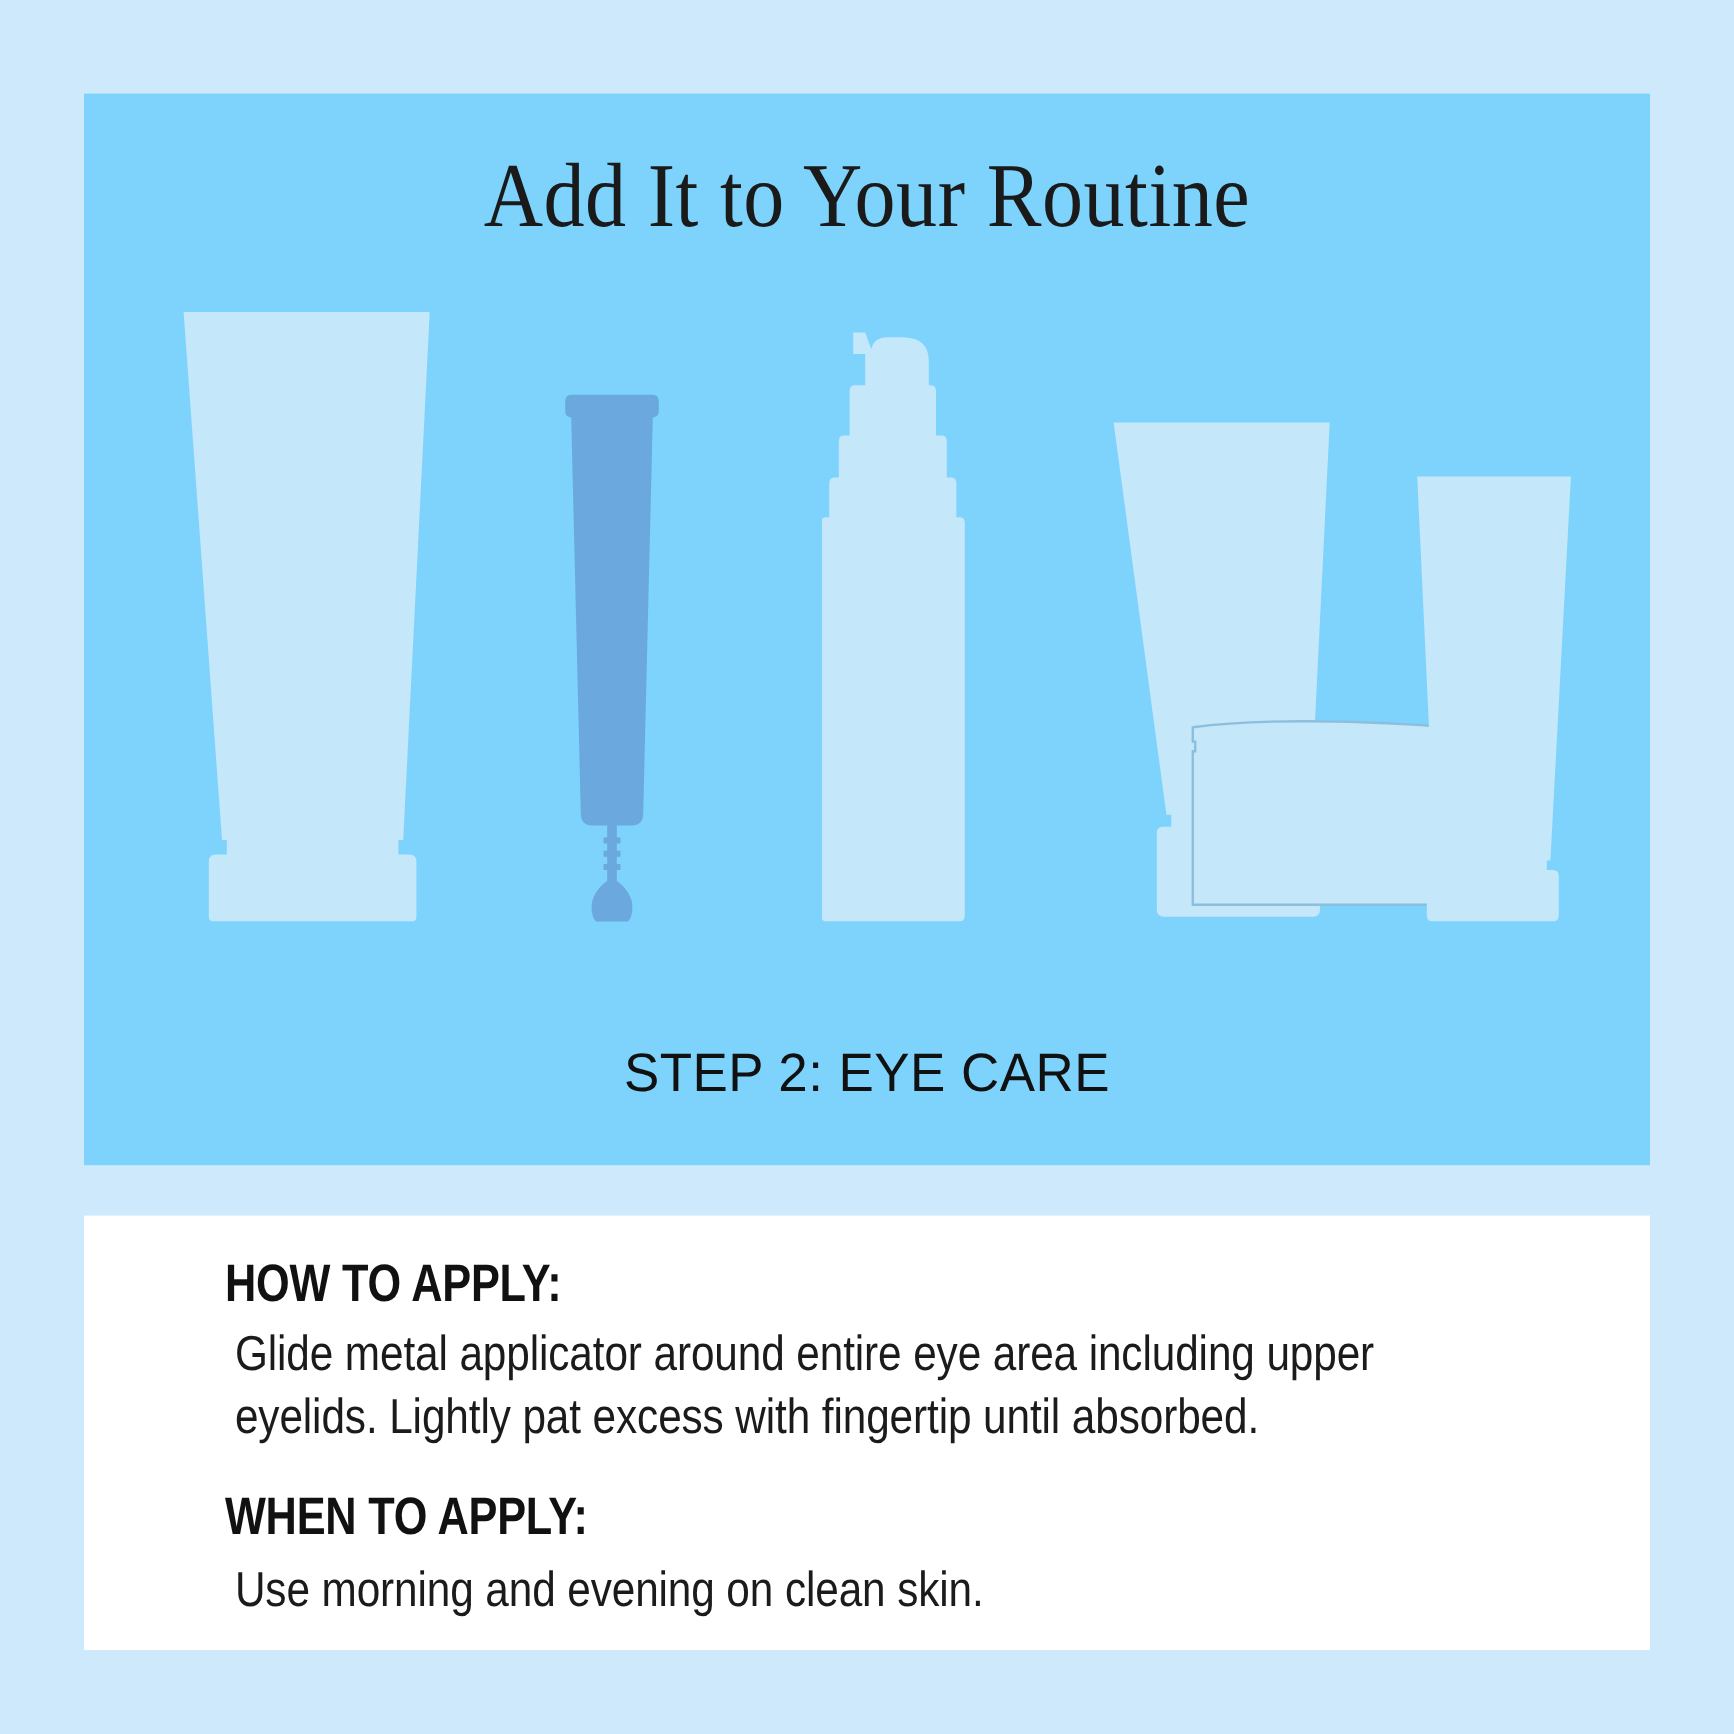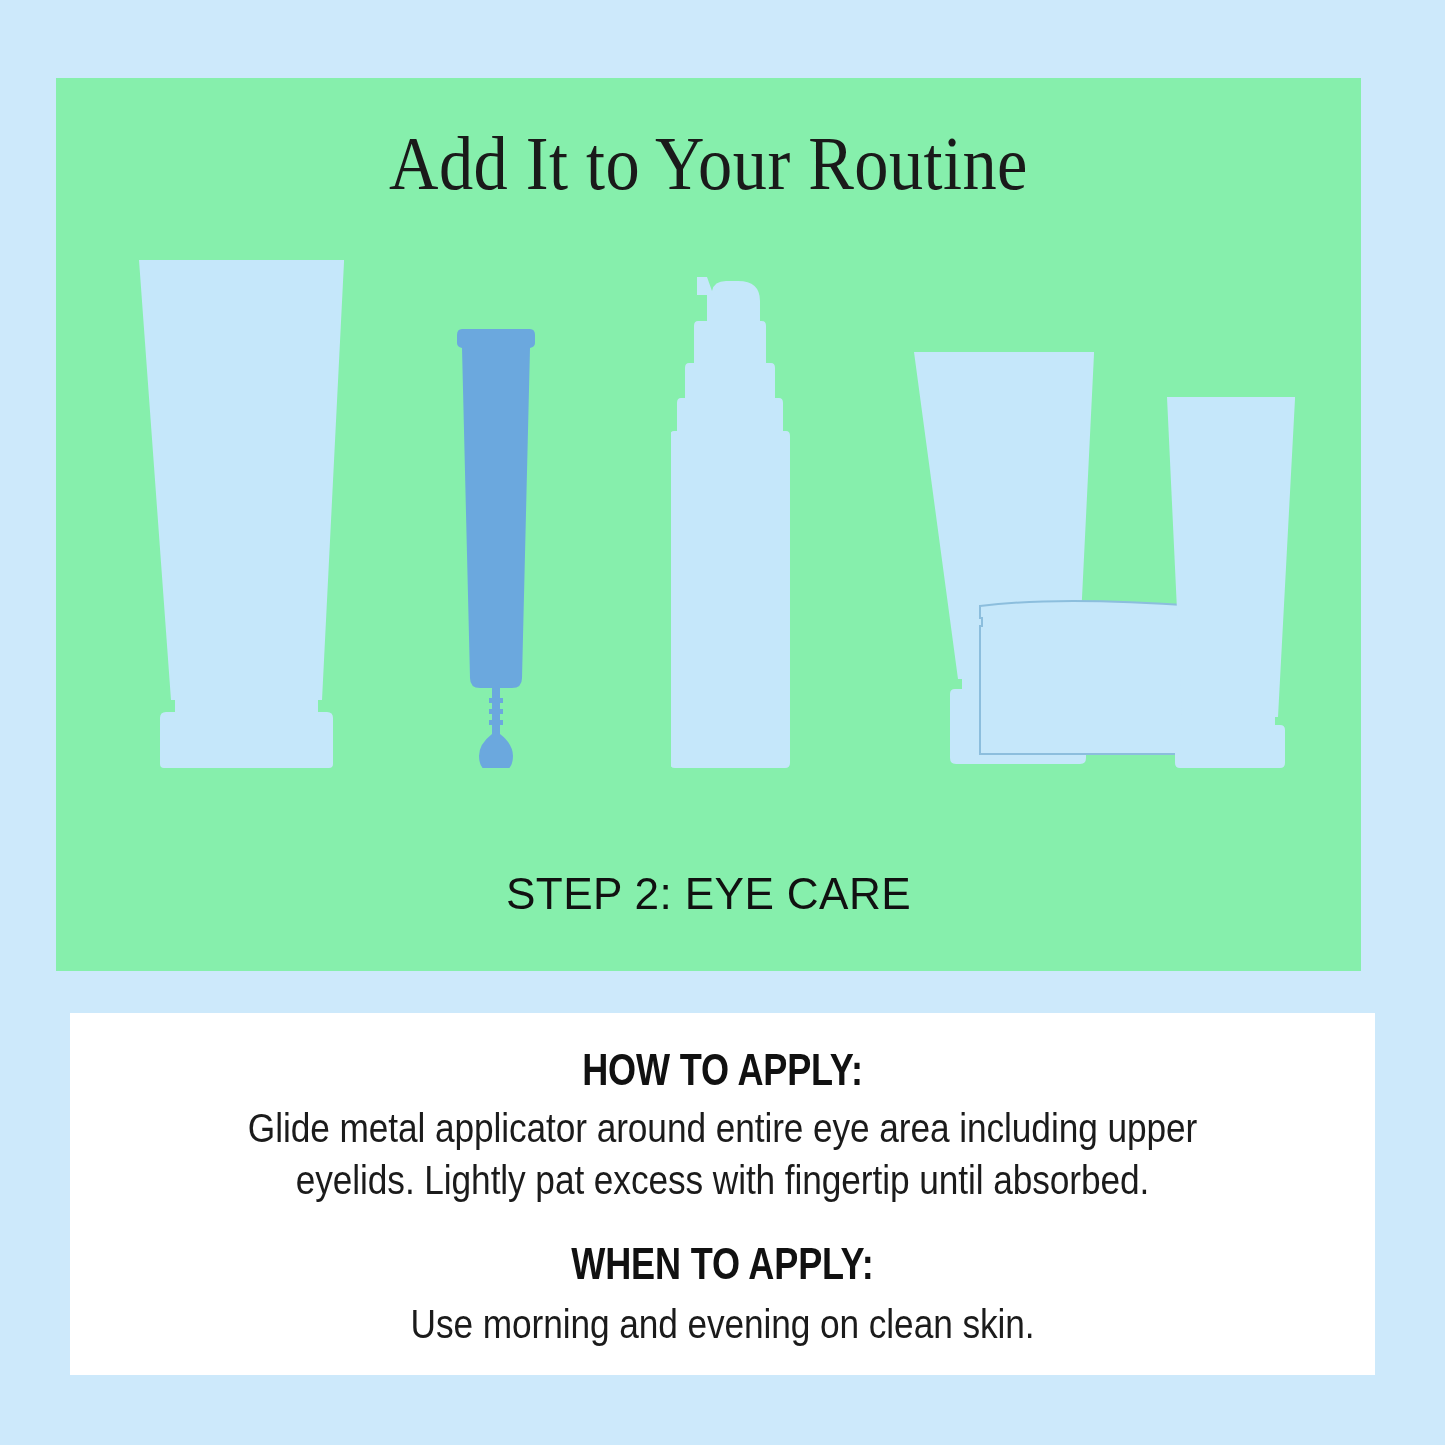--- a/index.html
+++ b/index.html
@@ -19,25 +19,25 @@
     width: 1445px;
     height: 1445px;
     background: #cde9fb;
     overflow: hidden;
     box-sizing: border-box;
   }
 
   
   .card-top {
     position: absolute;
-    left: 56px;
+    left: 70px;
     top: 78px;
     width: 1305px;
     height: 893px;
-    background: #86efac;
+    background: #7dd3fc;
   }
 
   .title {
     position: absolute;
     left: 0;
     top: 42px;
     width: 100%;
     text-align: center;
     font-family: "Liberation Serif", "DejaVu Serif", serif;
     font-size: 76px;
@@ -97,21 +97,21 @@
   }
 
   
   .card-bottom {
     position: absolute;
     left: 70px;
     top: 1013px;
     width: 1305px;
     height: 362px;
     background: #ffffff;
-    text-align: center;
+    text-align: left;
     box-sizing: border-box;
     padding-top: 34px;
   }
 
   .sub-heading {
     font-size: 44px;
     font-weight: 700;
     letter-spacing: -0.2px;
     color: #111111;
     transform: scaleX(0.82);

